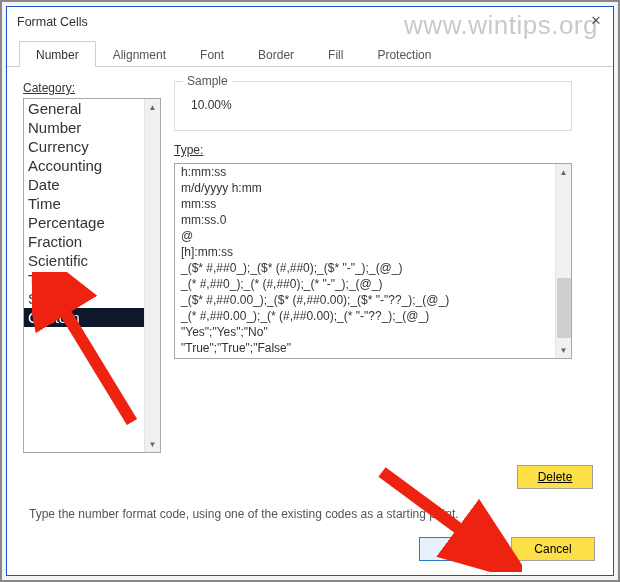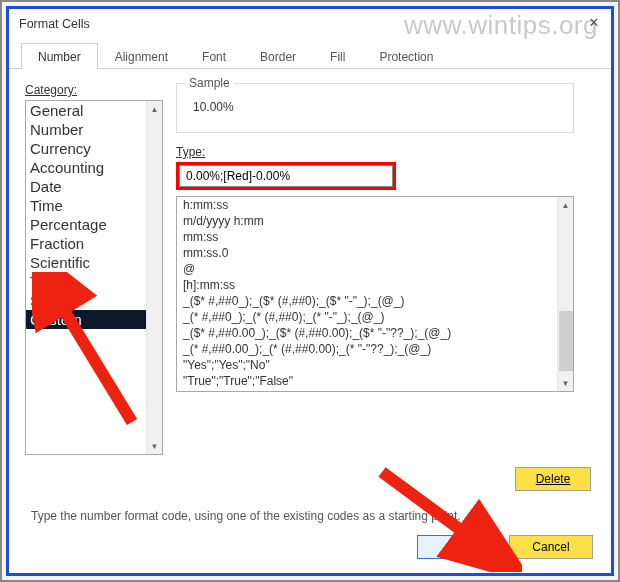--- a/index.html
+++ b/index.html
@@ -25,21 +25,21 @@
     pointer-events: none;
     z-index: 50;
   }
   .dialog {
     position: absolute;
     left: 4px;
     top: 4px;
     width: 608px;
     height: 570px;
     background: #fff;
-    border: 3px solid #1d4ed8;
+    border: 1px solid #1d4ed8;
   }
   .titlebar {
     height: 30px;
     display: flex;
     align-items: center;
     padding: 0 10px;
     font-size: 12.5px;
     color: #333;
     position: relative;
   }
@@ -265,23 +265,20 @@
       </div>
     </div>
 
     <div class="right-pane">
       <div class="sample-box">
         <div class="sample-label">Sample</div>
         <div class="sample-val">10.00%</div>
       </div>
 
       <div class="label type-label"><span class="underline">Type:</span></div>
-      <div class="type-input-wrap">
-        <input class="type-input" value="0.00%;[Red]-0.00%" style="">
-      </div>
 
       <div class="formats-box">
         <div class="fmt-item">h:mm:ss</div>
         <div class="fmt-item">m/d/yyyy h:mm</div>
         <div class="fmt-item">mm:ss</div>
         <div class="fmt-item">mm:ss.0</div>
         <div class="fmt-item">@</div>
         <div class="fmt-item">[h]:mm:ss</div>
         <div class="fmt-item">_($* #,##0_);_($* (#,##0);_($* "-"_);_(@_)</div>
         <div class="fmt-item">_(* #,##0_);_(* (#,##0);_(* "-"_);_(@_)</div>

